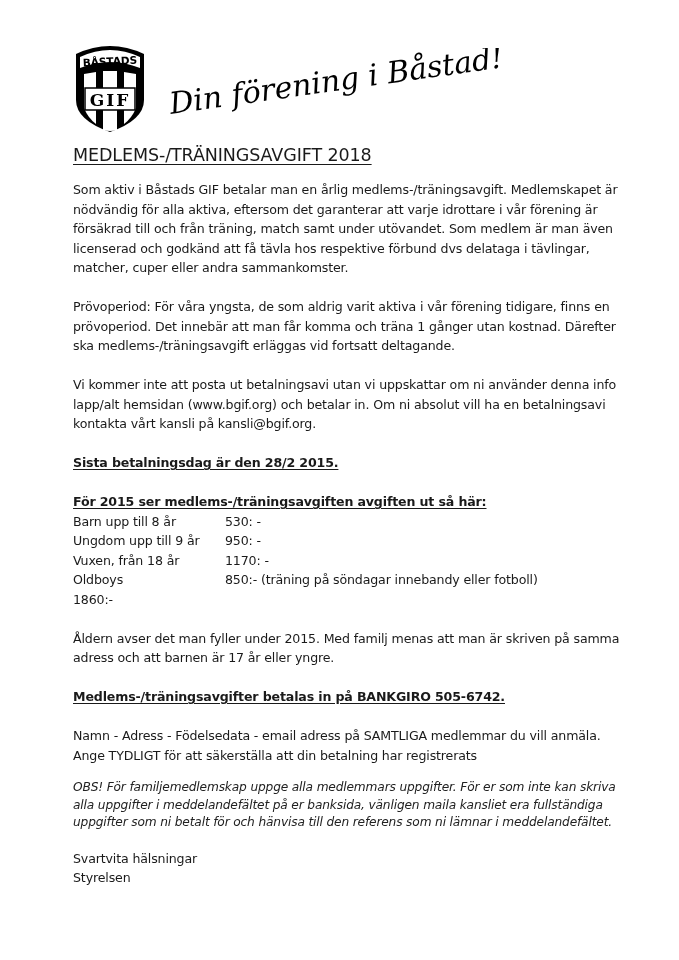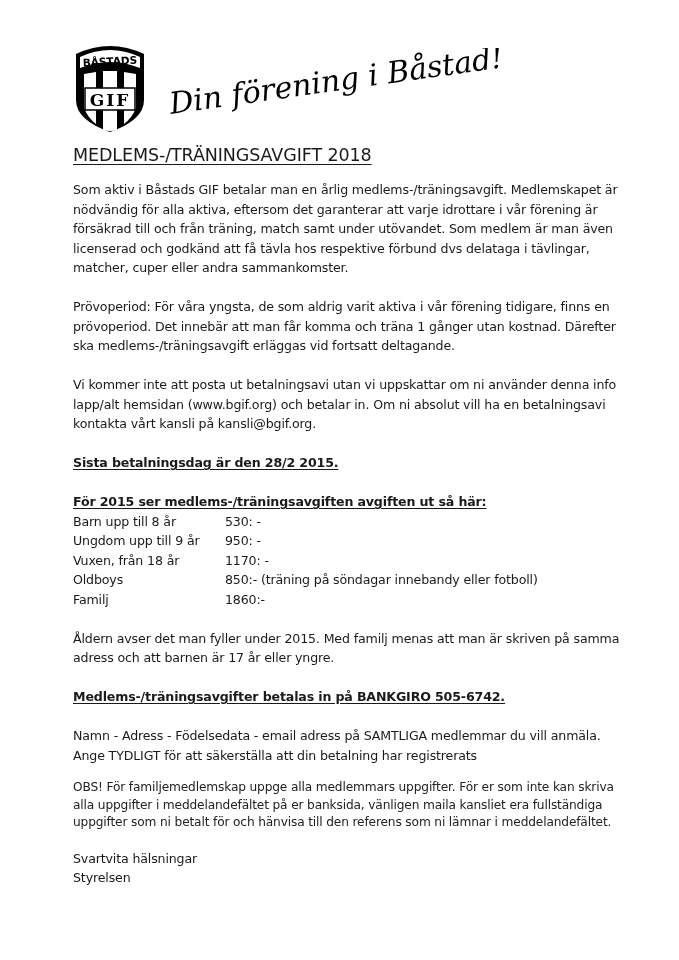--- a/index.html
+++ b/index.html
@@ -9,21 +9,21 @@
   .logo { position: absolute; left: 70px; top: 40px; width: 80px; height: 94px; }
   .slogan { position: absolute; left: 165px; top: 48px; width: 420px; height: 80px; }
   .title { position: absolute; left: 73px; top: 145px; font-size: 17.5px; letter-spacing: -0.1px;
            text-decoration: underline; text-underline-offset: 3px; text-decoration-thickness: 1px; margin: 0; font-weight: normal; }
   .content { position: absolute; left: 73px; top: 180px; width: 560px; font-size: 12.6px; line-height: 19.5px; letter-spacing: -0.15px; }
   .content p { margin: 0 0 19.5px 0; }
   .bold-u { font-weight: bold; text-decoration: underline; text-underline-offset: 2px; }
   .fees { margin: 0 0 19.5px 0; }
   .fee-row { display: flex; }
   .fee-cat { width: 152px; }
-  .italic { font-size: 12.2px; line-height: 17.5px; color: #222; }
+  .italic { font-style: italic; font-size: 12.2px; line-height: 17.5px; color: #222; }
 </style>
 </head>
 <body>
 
 <div class="page">
 
   <svg class="logo" viewBox="0 0 80 94">
     <path d="M6 14 Q40 -2 74 14 L74 60 Q74 80 40 92 Q6 80 6 60 Z" fill="#000"></path>
     <path d="M10 17 Q40 3 70 17 L70 28 Q40 16 10 28 Z" fill="#fff"></path>
     <text x="40" y="25" font-size="10.5" font-weight="bold" text-anchor="middle" fill="#000" font-family="'DejaVu Sans', sans-serif" transform="rotate(-3 40 22)">BÅSTADS</text>
@@ -62,21 +62,20 @@
       </div>
       <div class="fee-row">
         <span class="fee-cat">Vuxen, från 18 år</span>
         <span>1170: -</span>
       </div>
       <div class="fee-row">
         <span class="fee-cat">Oldboys</span>
         <span>850:- (träning på söndagar innebandy eller fotboll)</span>
       </div>
       <div class="fee-row">
-        <span class="fee-cat">Familj</span>
         <span>1860:-</span>
       </div>
     </div>
 
     <p>Åldern avser det man fyller under 2015. Med familj menas att man är skriven på samma adress och att barnen är 17 år eller yngre.</p>
     <p class="bold-u">Medlems-/träningsavgifter betalas in på BANKGIRO 505-6742.</p>
 
     <div style="margin-bottom:14px">
       <div>Namn - Adress - Födelsedata - email adress på SAMTLIGA medlemmar du vill anmäla.</div>
       <div>Ange TYDLIGT för att säkerställa att din betalning har registrerats</div>

